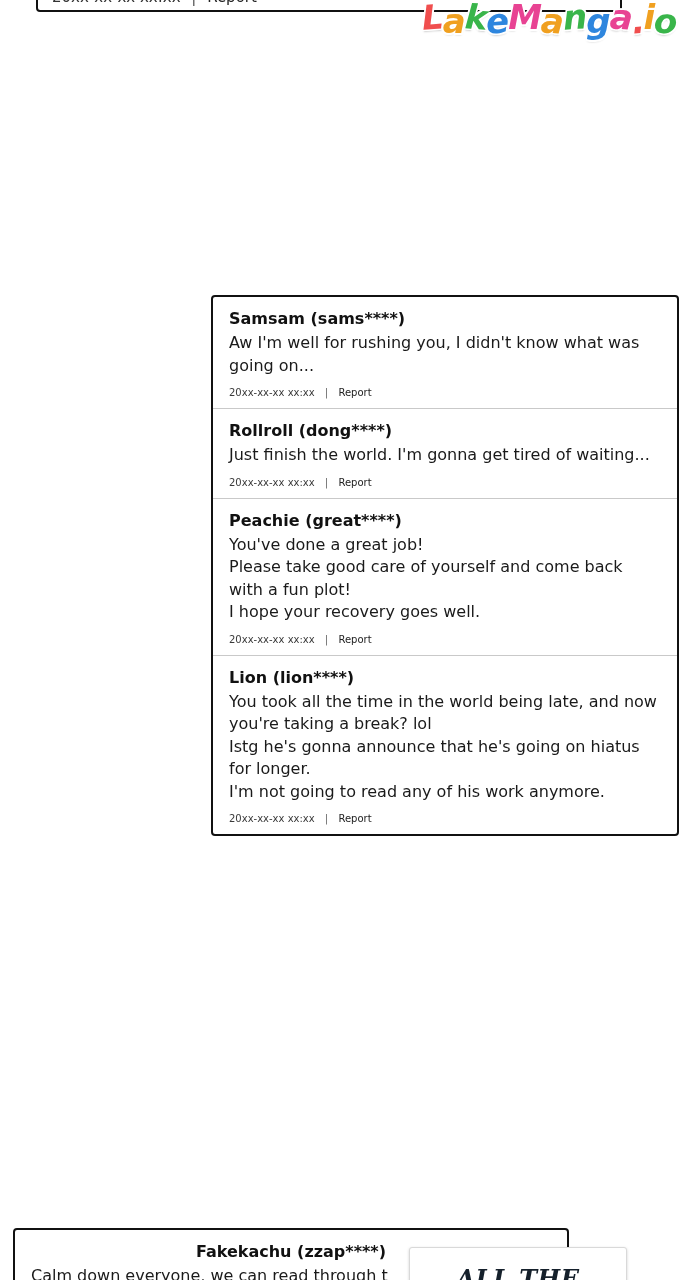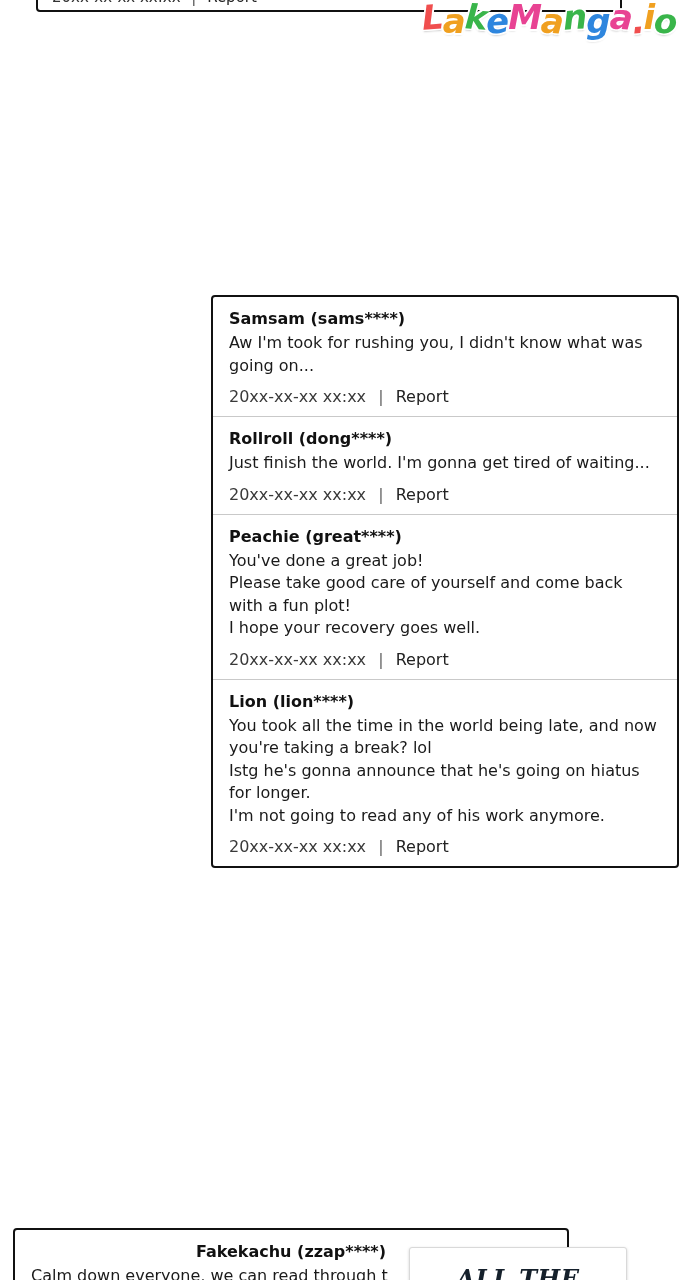--- a/index.html
+++ b/index.html
@@ -96,21 +96,21 @@
     line-height: 20px;
   }
   .c-body {
     font-size: 16px;
     line-height: 22.5px;
     color: #1a1a1a;
     white-space: pre-line;
     margin-bottom: 10px;
   }
   .c-meta {
-    font-size: 16px;
+    font-size: 10px;
     color: #3a3a3a;
     white-space: nowrap;
   }
   .c-meta .sep {
     margin: 0 7px;
     color: #666;
   }
   .c-meta .report {
     color: #222;
     text-decoration: none;
@@ -171,21 +171,21 @@
     <span class="report">Report</span>
   </div>
 </div>
 
 <div class="logo"><span style="color: rgb(240, 78, 78); display: inline-block; transform: translateY(-2px) rotate(-4deg);">L</span><span style="color: rgb(240, 160, 32); display: inline-block; transform: translateY(2px) rotate(0deg);">a</span><span style="color: rgb(57, 181, 74); display: inline-block; transform: translateY(-2px) rotate(4deg);">k</span><span style="color: rgb(46, 134, 222); display: inline-block; transform: translateY(2px) rotate(-4deg);">e</span><span style="color: rgb(232, 67, 147); display: inline-block; transform: translateY(-2px) rotate(0deg);">M</span><span style="color: rgb(240, 160, 32); display: inline-block; transform: translateY(2px) rotate(4deg);">a</span><span style="color: rgb(57, 181, 74); display: inline-block; transform: translateY(-2px) rotate(-4deg);">n</span><span style="color: rgb(46, 134, 222); display: inline-block; transform: translateY(2px) rotate(0deg);">g</span><span style="color: rgb(232, 67, 147); display: inline-block; transform: translateY(-2px) rotate(4deg);">a</span><span style="color: rgb(240, 78, 78); display: inline-block; transform: translateY(2px) rotate(-4deg);">.</span><span style="color: rgb(240, 160, 32); display: inline-block; transform: translateY(-2px) rotate(0deg);">i</span><span style="color: rgb(57, 181, 74); display: inline-block; transform: translateY(2px) rotate(4deg);">o</span></div>
 
 <div class="comment-panel">
 
   <div class="comment">
     <div class="c-author">Samsam (sams****)</div>
-    <div class="c-body">Aw I'm took for rushing you, I didn't know what was going on...</div>
+    <div class="c-body">Aw I'm well for rushing you, I didn't know what was going on...</div>
     <div class="c-meta">
       <span>20xx-xx-xx xx:xx</span>
       <span class="sep">|</span>
       <span class="report">Report</span>
     </div>
   </div>
 
   <div class="comment">
     <div class="c-author">Rollroll (dong****)</div>
     <div class="c-body">Just finish the world. I'm gonna get tired of waiting...</div>

